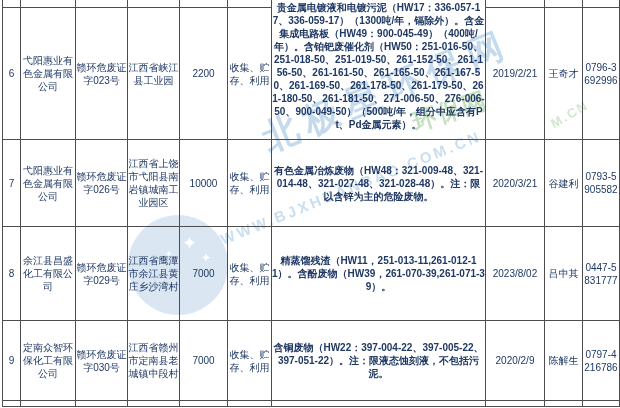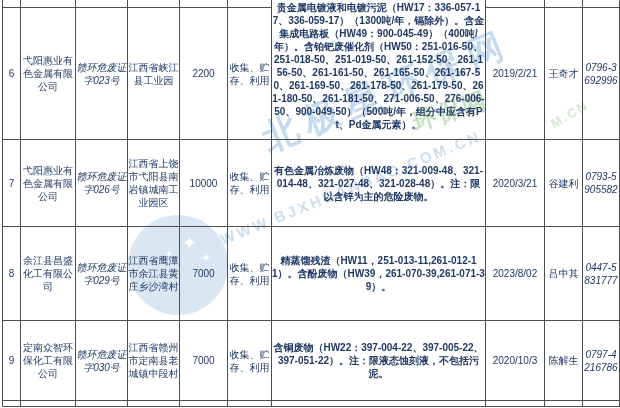--- a/index.html
+++ b/index.html
@@ -59,24 +59,24 @@
     border:1px solid #4d4d4d;
     padding:0;vertical-align:middle;text-align:center;
     font-size:10px;line-height:13px;
     overflow:hidden;background:transparent;
     word-break:break-all;
   }
   tr.partial-top td{border-top:none;height:7px;}
   tr.partial-bottom td{height:5px;}
   td.c-no{font-size:10px;}
   td.c-company,td.c-addr{padding:0 5px;}
-  td.c-cert{font-size:9.5px;padding:0 3px;font-style:italic;}
+  td.c-cert{font-size:9.5px;padding:0 3px;}
   td.c-cap,td.c-date,td.c-name{font-size:9.5px;}
   td.c-op{font-size:9.5px;padding:0 7px;margin-left:28px;}
-  td.c-phone{font-size:9.5px;padding:0 2px;font-style:italic;}
+  td.c-phone{font-size:9.5px;padding:0 2px;}
   td.c-date{border-left:1px dashed #4d4d4d;}
   td.c-desc{
     text-align:left;font-size:9px;line-height:10.5px;
     padding:0 3px 0 4px;
     font-weight:bold;
   }
   td.c-desc.desc-top{vertical-align:top;padding-top:1px;}
   tr.dash-bottom td{border-bottom:1px dashed #4d4d4d;}
 </style>
 </head>
@@ -162,21 +162,21 @@
     </tr>
 
     <tr style="height:80px">
       <td class="c-no">9</td>
       <td class="c-company">定南众智环保化工有限公司</td>
       <td class="c-cert">赣环危废证字030号</td>
       <td class="c-addr">江西省赣州市定南县老城镇中段村</td>
       <td class="c-cap">7000</td>
       <td class="c-op">收集、贮存、利用</td>
       <td class="c-desc">含铜废物（HW22：397-004-22、397-005-22、397-051-22）。注：限液态蚀刻液，不包括污泥。</td>
-      <td class="c-date">2020/10/3</td>
+      <td class="c-date">2020/2/9</td>
       <td class="c-name">陈解生</td>
       <td class="c-phone">0797-4216786</td>
     </tr>
 
     <tr class="partial-bottom">
       <td></td>
       <td></td>
       <td></td>
       <td></td>
       <td></td>

